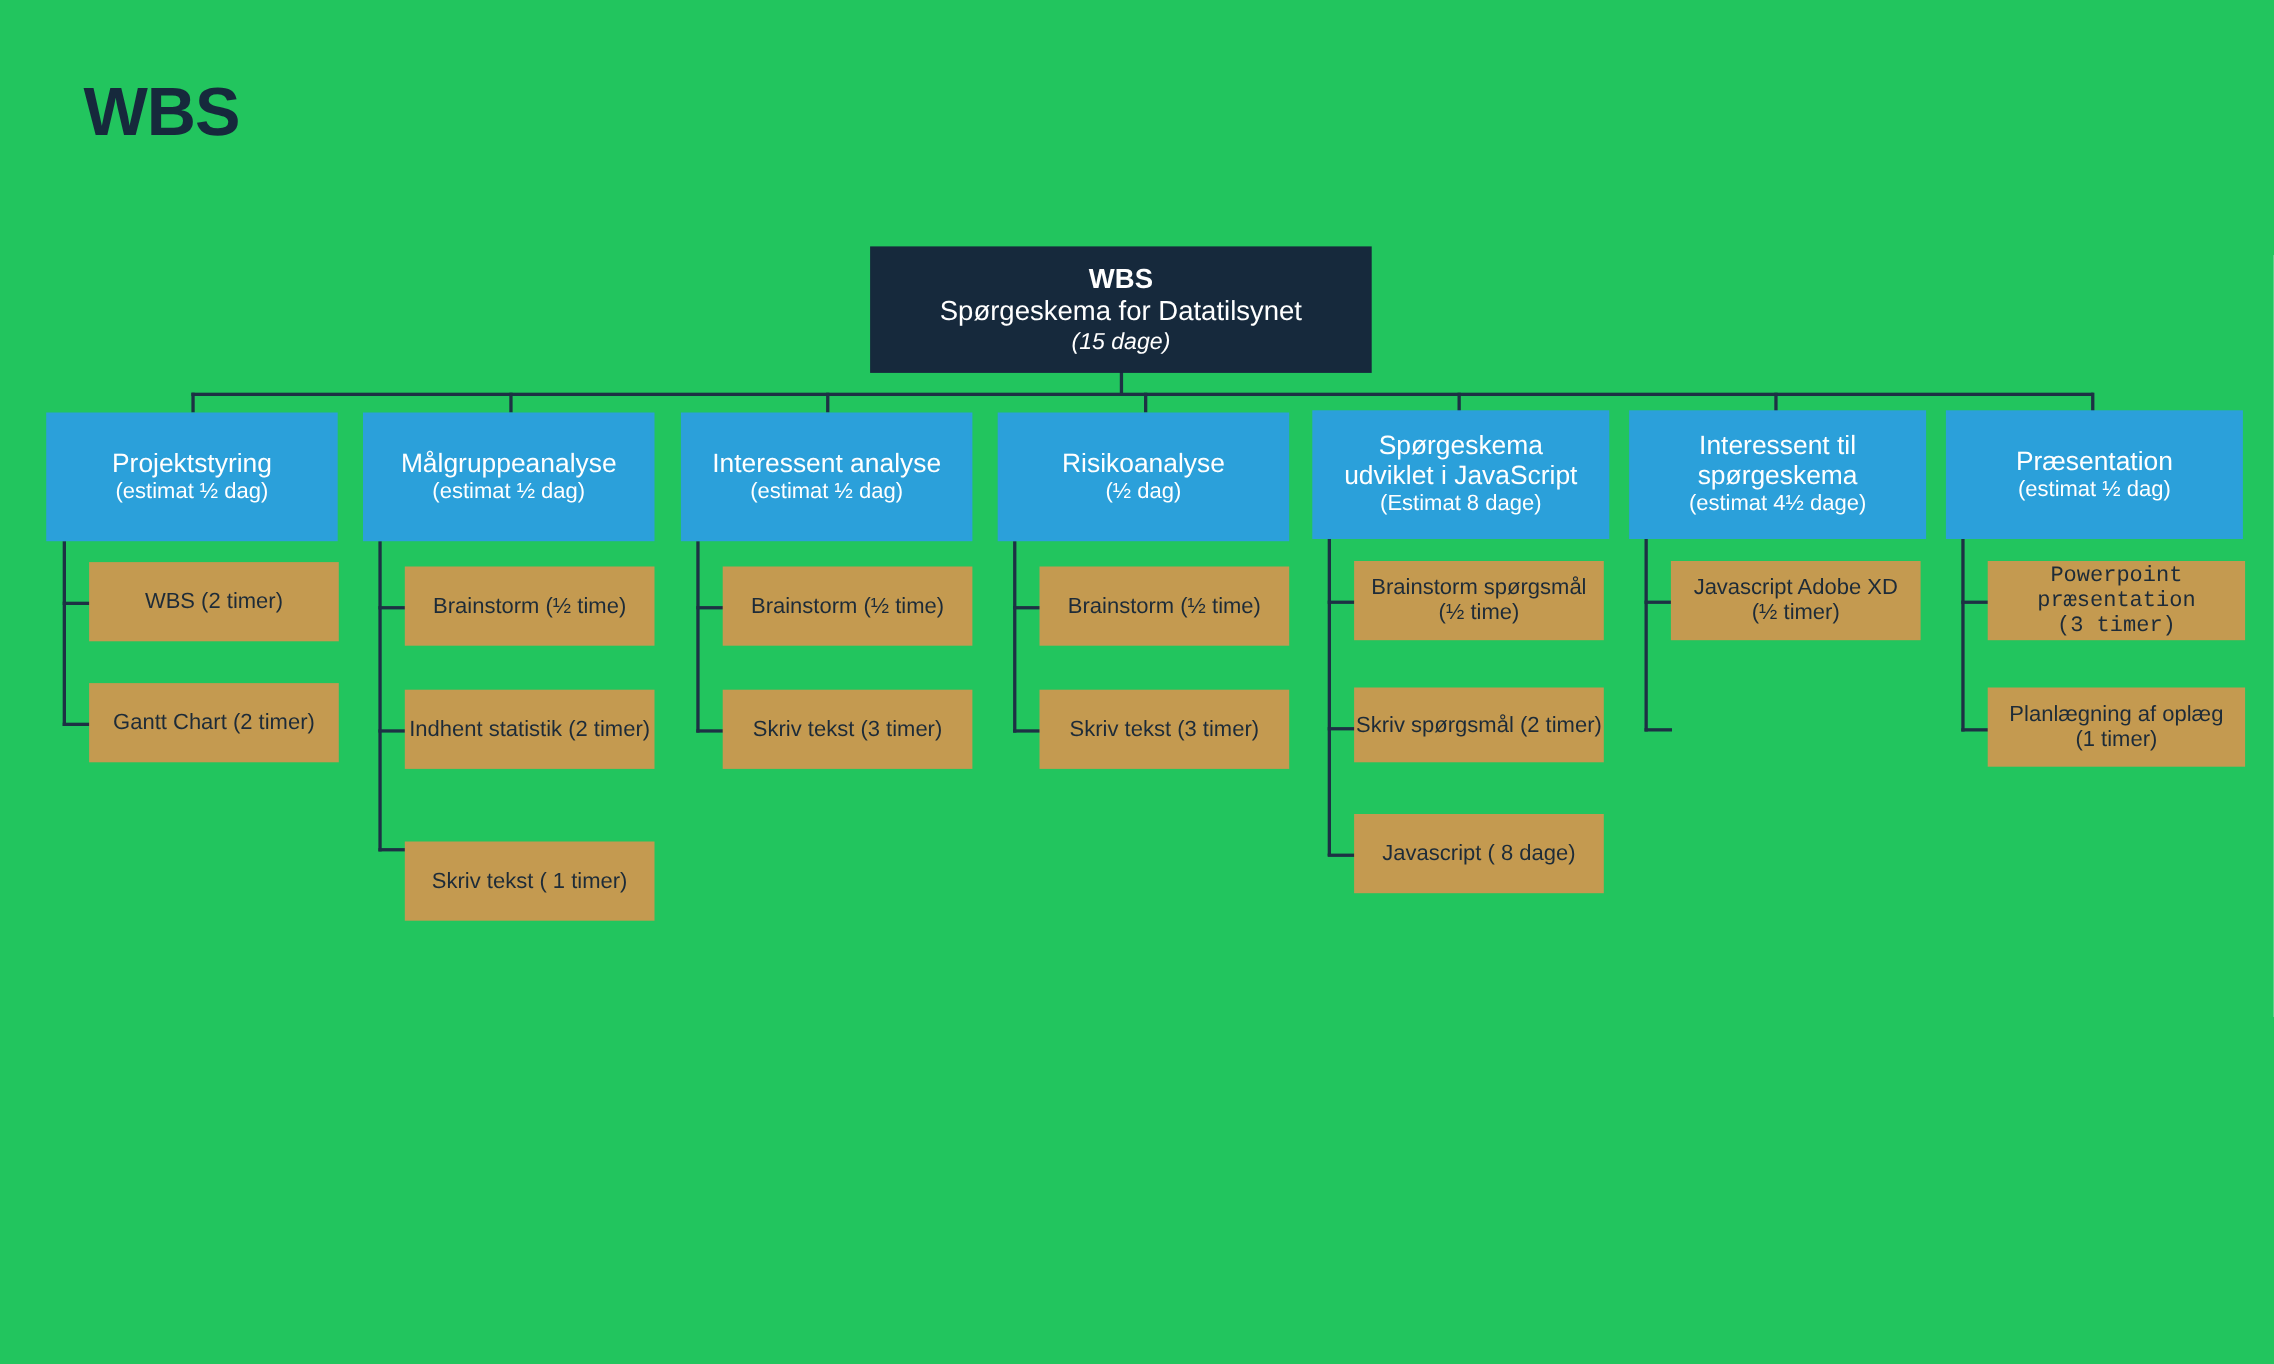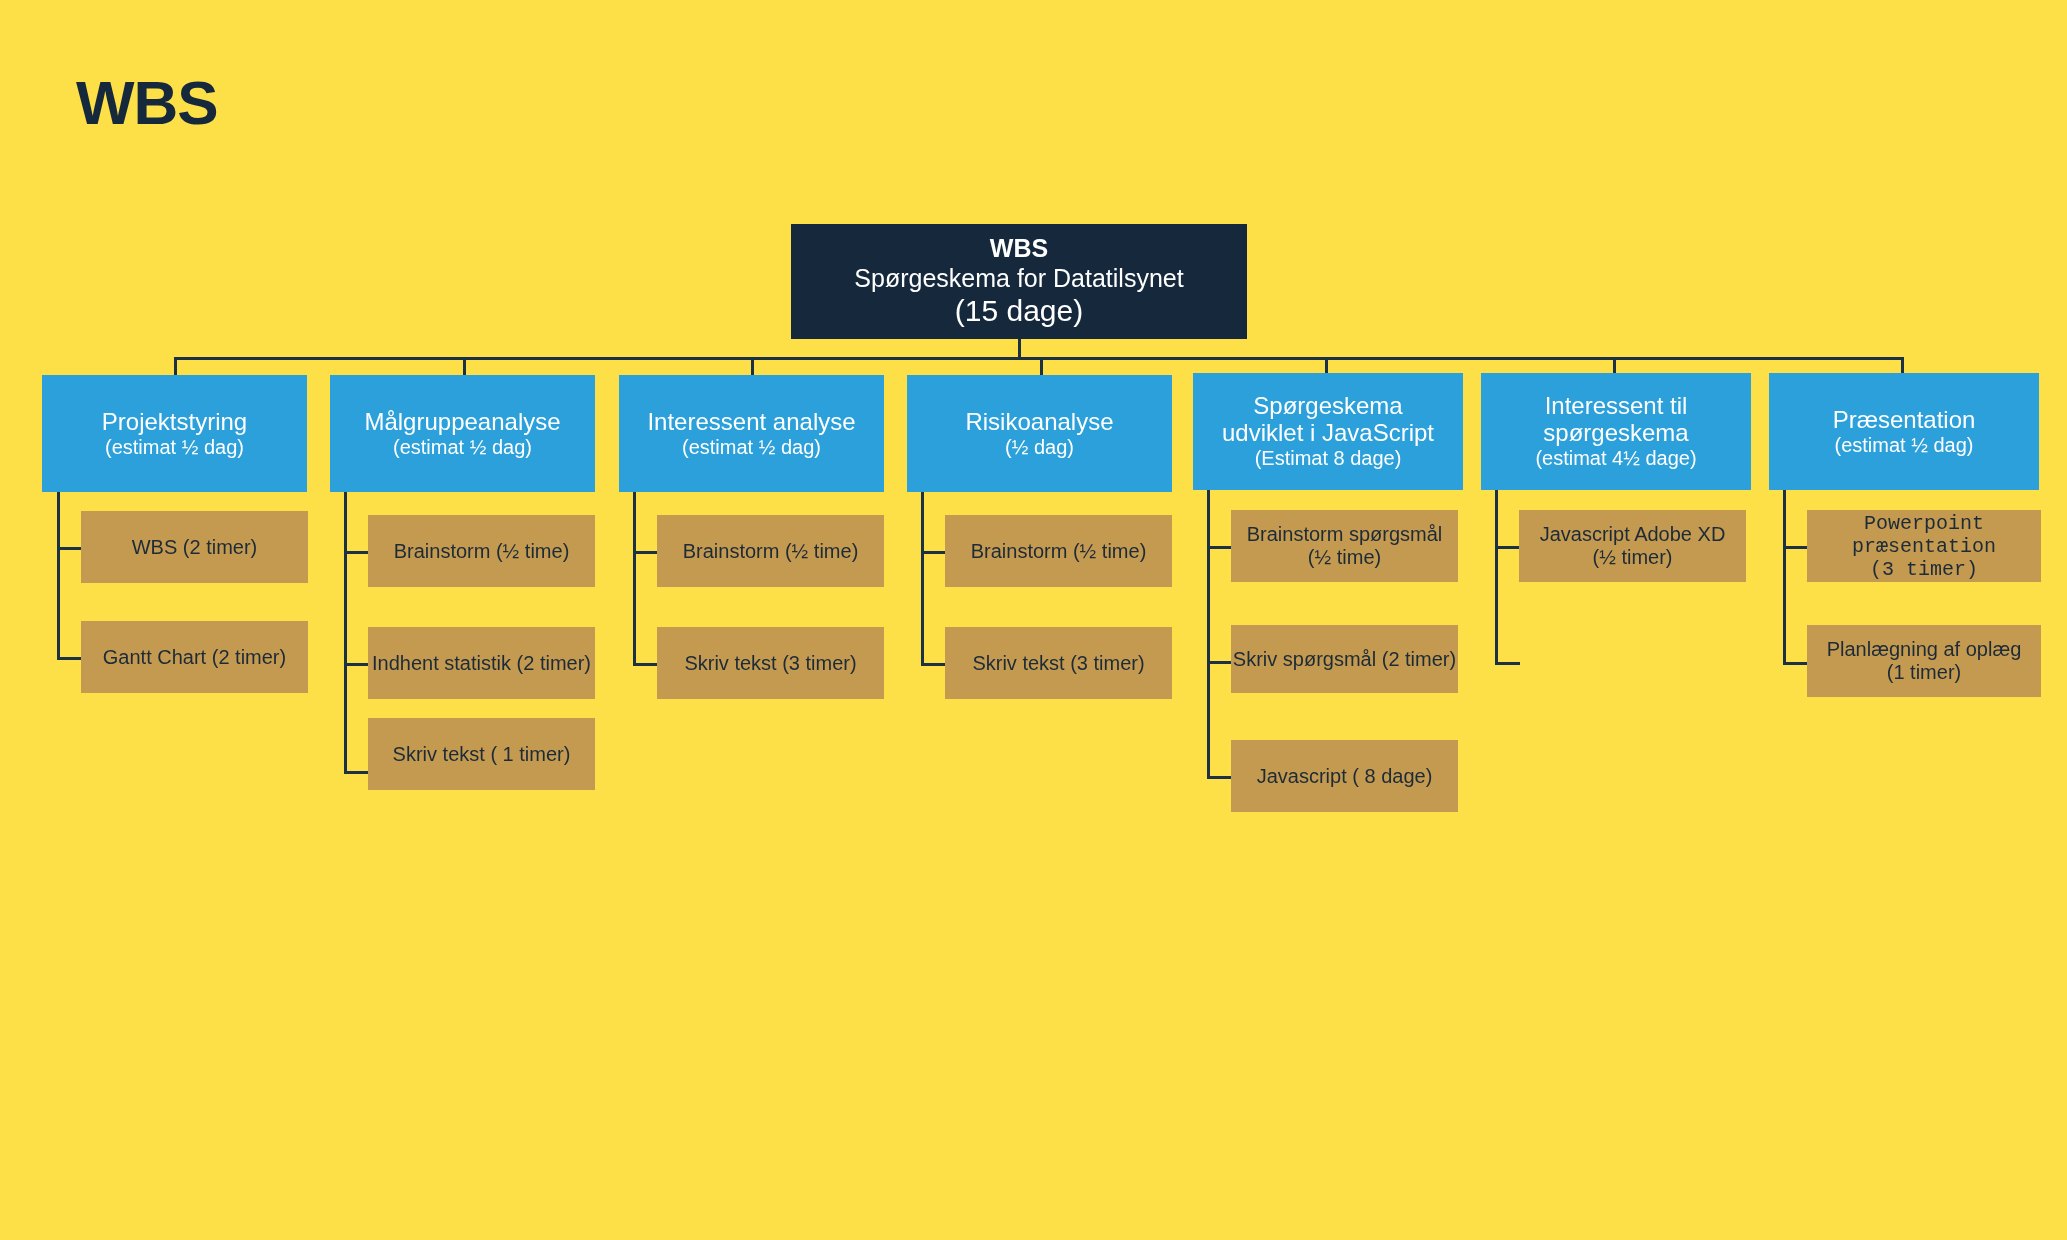--- a/index.html
+++ b/index.html
@@ -11,21 +11,21 @@
     width: 2067px;
     height: 1240px;
     font-family: "Liberation Sans", sans-serif;
     overflow: hidden;
   }
 
   #canvas {
     position: relative;
     width: 2067px;
     height: 1240px;
-    background: #fde047;
+    background: #22c55e;
   }
 
   
   #page-title {
     position: absolute;
     left: 76px;
     top: 72px;
     font-size: 62px;
     font-weight: bold;
     color: #16293C;
@@ -69,23 +69,24 @@
     font-size: 25px;
     font-weight: bold;
     line-height: 1.18;
   }
   .node-root .node-sub {
     font-size: 25px;
     font-weight: normal;
     line-height: 1.18;
   }
   .node-root .node-est {
-    font-size: 30px;
+    font-size: 21px;
     font-weight: normal;
     line-height: 1.18;
+    font-style: italic;
   }
 
   .node-phase {
     background: #2BA0DA;
     color: #ffffff;
   }
   .node-phase .node-title {
     font-size: 24px;
     font-weight: normal;
     line-height: 1.12;
@@ -213,21 +214,21 @@
   <div class="node node-task" style="left:81px; top:621px; width:227px; height:72px;">
     <div class="node-title">Gantt Chart (2 timer)</div>
   </div>
 
   <div class="node node-task" style="left:368px; top:515px; width:227px; height:72px;">
     <div class="node-title">Brainstorm (½ time)</div>
   </div>
   <div class="node node-task" style="left:368px; top:627px; width:227px; height:72px;">
     <div class="node-title">Indhent statistik (2 timer)</div>
   </div>
-  <div class="node node-task" style="left:368px; top:718px; width:227px; height:72px;">
+  <div class="node node-task" style="left:368px; top:765px; width:227px; height:72px;">
     <div class="node-title">Skriv tekst  ( 1 timer)</div>
   </div>
 
   <div class="node node-task" style="left:657px; top:515px; width:227px; height:72px;">
     <div class="node-title">Brainstorm (½ time)</div>
   </div>
   <div class="node node-task" style="left:657px; top:627px; width:227px; height:72px;">
     <div class="node-title">Skriv tekst (3 timer)</div>
   </div>
 

